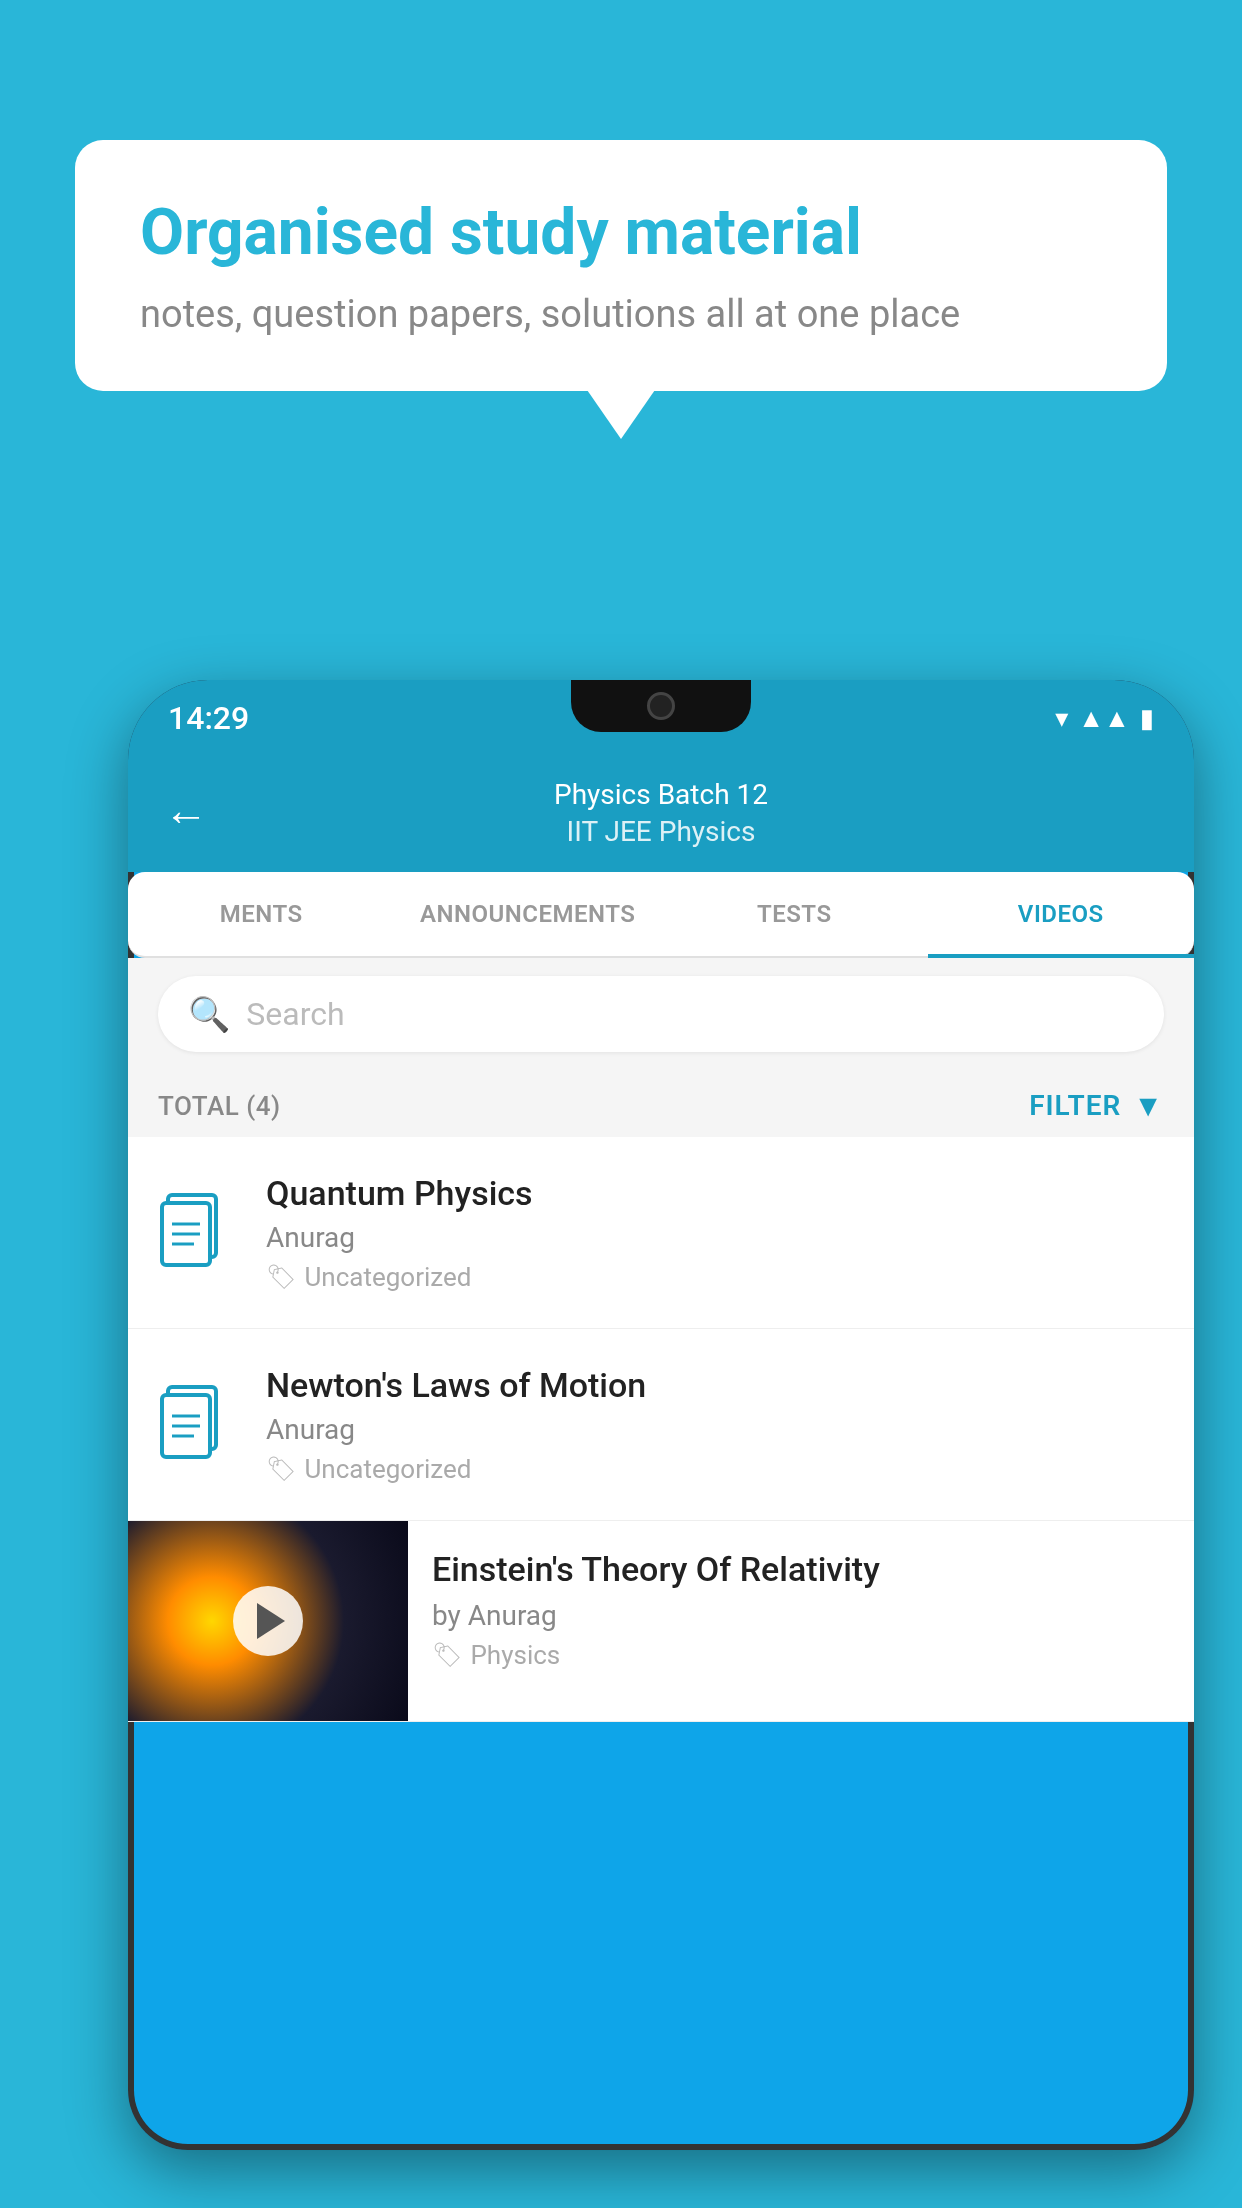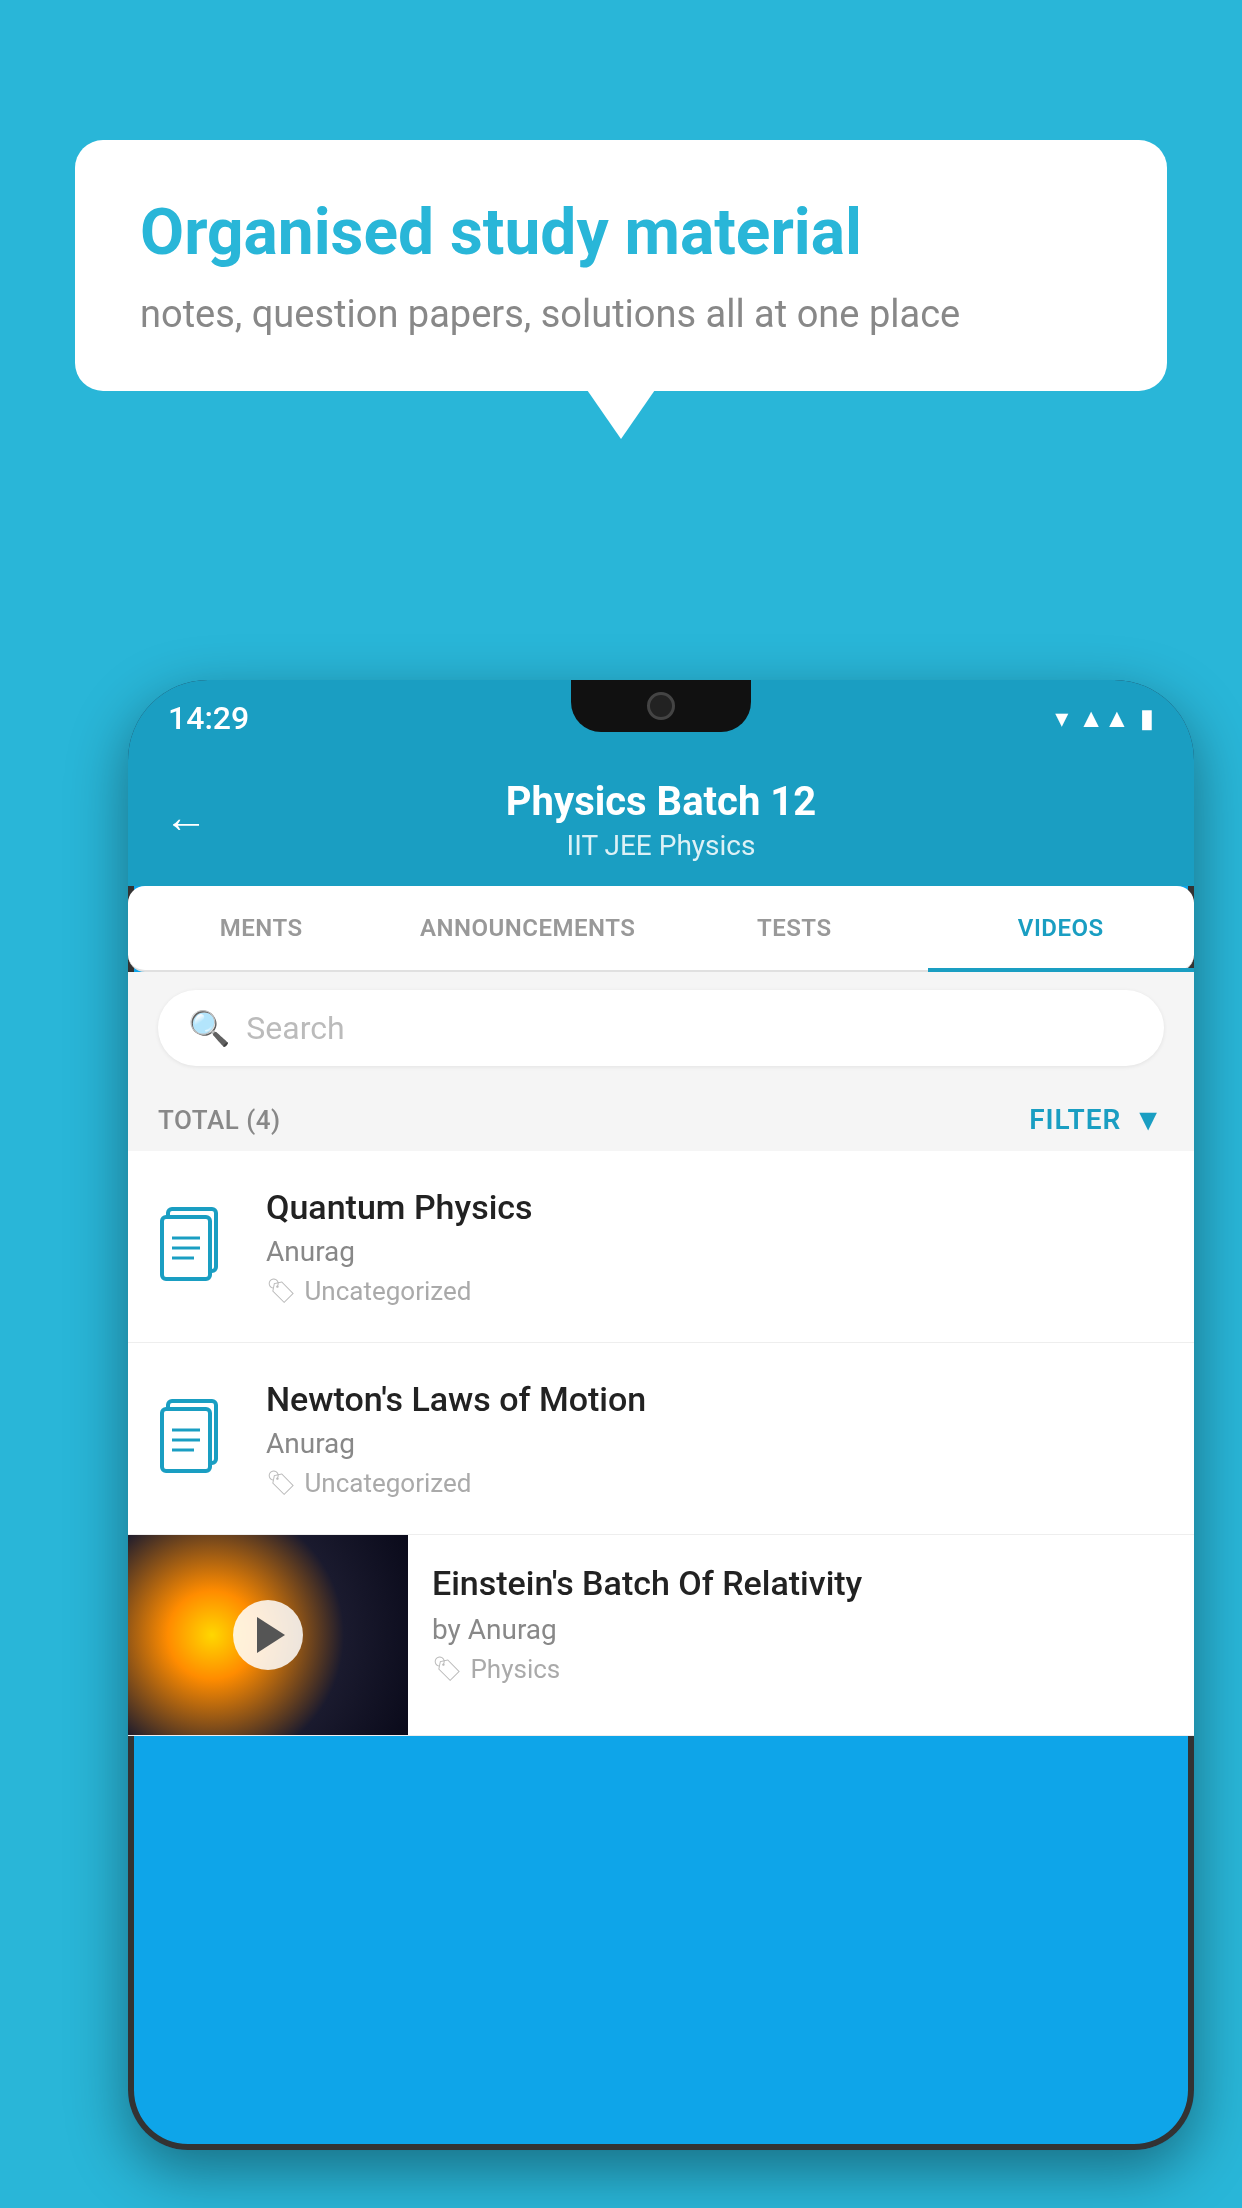--- a/index.html
+++ b/index.html
@@ -139,22 +139,22 @@
       left: 36px;
       top: 50%;
       transform: translateY(-50%);
       color: white;
       font-size: 44px;
       cursor: pointer;
     }
 
     .header-title {
       color: white;
-      font-size: 40px;
-      font-weight: 700;
+      font-size: 28px;
+      font-weight: 400;
     }
 
     .header-subtitle {
       color: rgba(255,255,255,0.85);
       font-size: 28px;
       margin-top: 4px;
     }
 
     
     .tabs {
@@ -486,21 +486,21 @@
         </div>
 
         <div class="video-item-thumb">
           <div class="thumb-wrap">
             <div class="thumb-bg"></div>
             <div class="play-btn">
               <div class="play-triangle"></div>
             </div>
           </div>
           <div class="thumb-info">
-            <div class="thumb-title">Einstein's Batch Of Relativity</div>
+            <div class="thumb-title">Einstein's Theory Of Relativity</div>
             <div class="thumb-author">by Anurag</div>
             <div class="thumb-tag">
               <span class="tag-icon">🏷</span>
               <span>Physics</span>
             </div>
           </div>
         </div>
 
       </div>
     </div>

